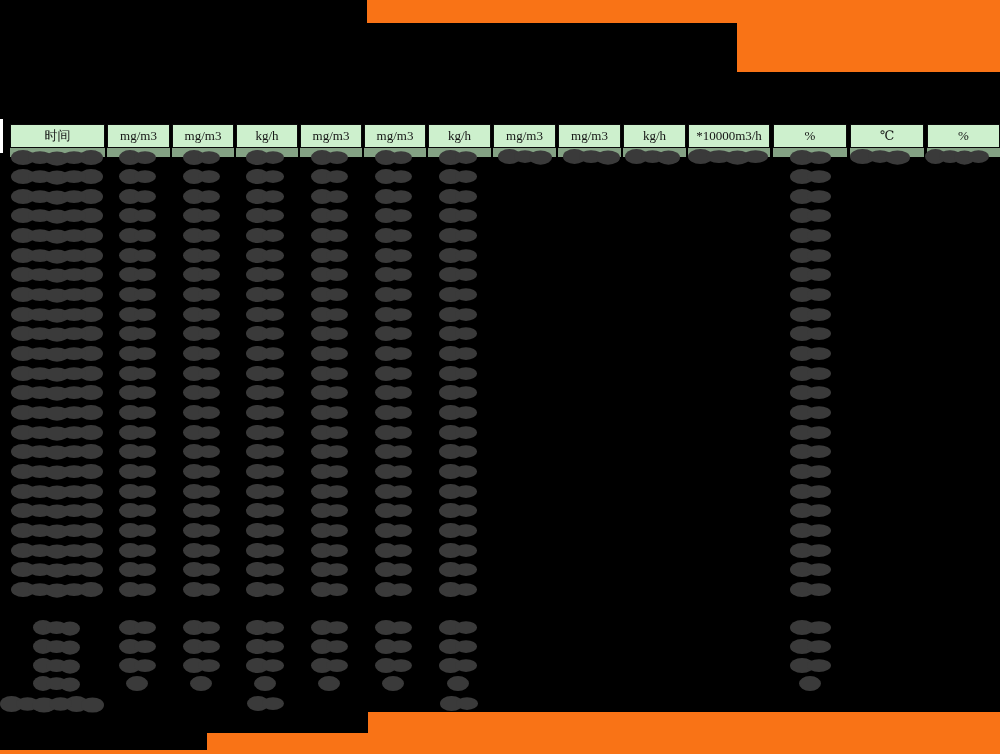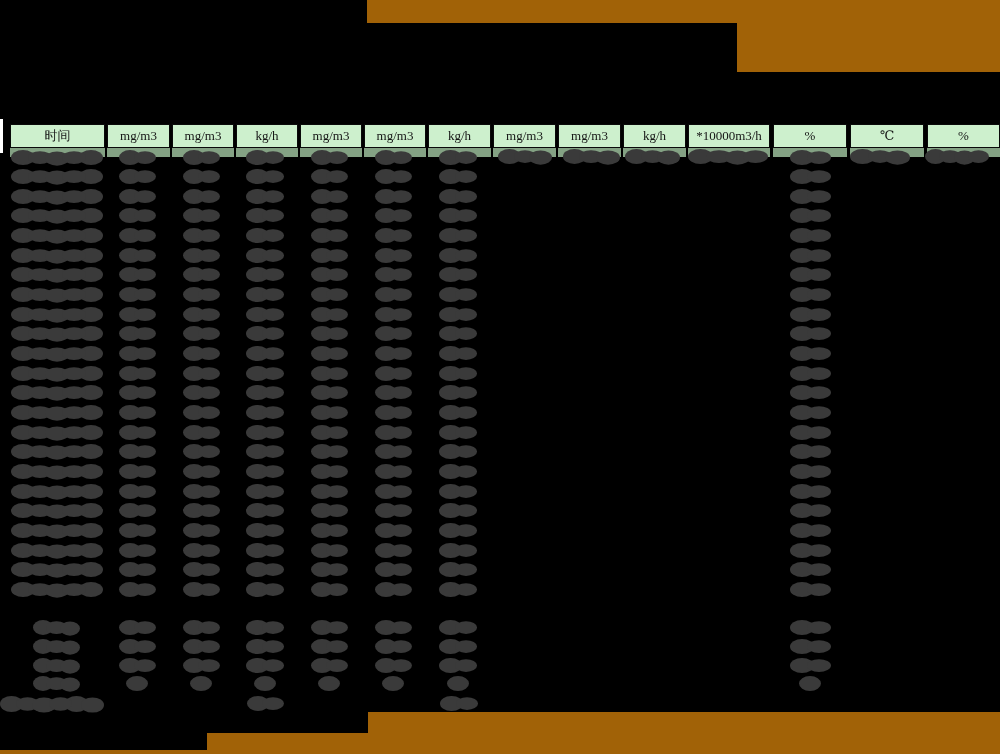--- a/index.html
+++ b/index.html
@@ -5,21 +5,21 @@
   :root{
     --blk:#000000;
     --green:#cdf0cd;
     --strip:#84a284;
     --blob:#3a3a3a;
     --ink:#141414;
   }
   *{box-sizing:border-box;}
   html,body{margin:0;padding:0;background:#ffffff;}
   body{font-family:"Liberation Serif","DejaVu Serif",serif;}
-  #canvas{position:relative;width:1000px;height:754px;background:#a16207;overflow:hidden;}
+  #canvas{position:relative;width:1000px;height:754px;background:#f97316;overflow:hidden;}
   .rblock{position:absolute;background:var(--blk);}
   .hcell{
     position:absolute;background:var(--green);
     border:1px solid #0a0a0a;
     display:flex;align-items:center;justify-content:center;
     font-size:13px;color:var(--ink);white-space:nowrap;overflow:hidden;
   }
   .hstrip{position:absolute;background:var(--strip);}
   .blob{position:absolute;display:flex;align-items:stretch;}
   .lump{flex:1 1 0;margin-left:-7px;background:var(--blob);border-radius:50%;}

